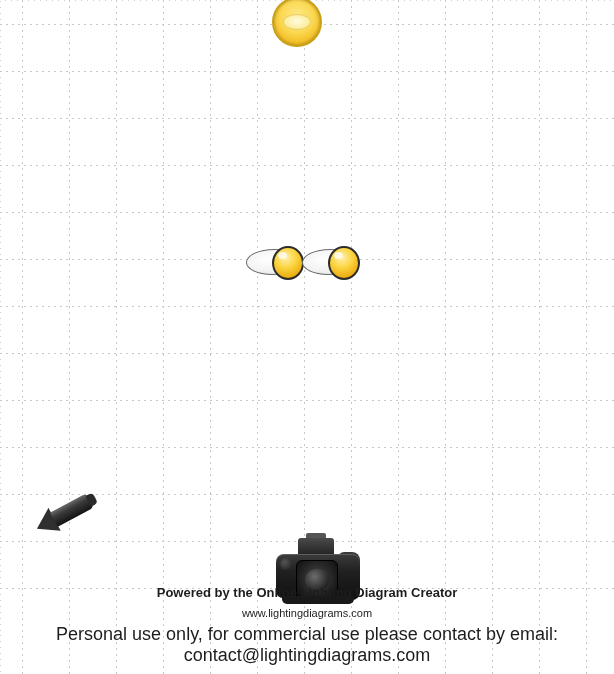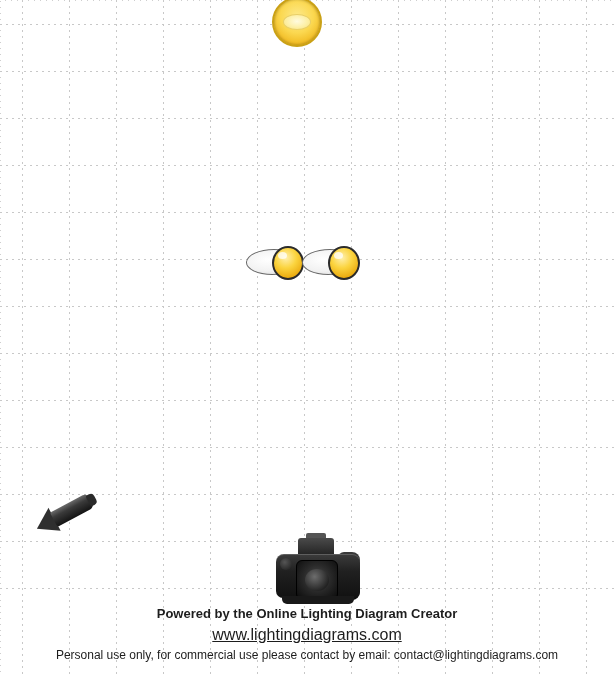--- a/index.html
+++ b/index.html
@@ -238,25 +238,24 @@
   }
   .credit-line {
     display: block;
     line-height: 21px;
   }
   .credit-strong {
     font-weight: bold;
     font-size: 13px;
   }
   .credit-url {
-    font-size: 16px;
-    text-decoration: underline;
+    font-size: 11px;
   }
   .credit-small {
-    font-size: 12px;
+    font-size: 18px;
   }
 </style>
 </head>
 <body>
 
 <div id="canvas">
 
   <div class="grid-lines">
     <div class="v-line" style="left:22px"></div>
     <div class="v-line" style="left:69px"></div>

